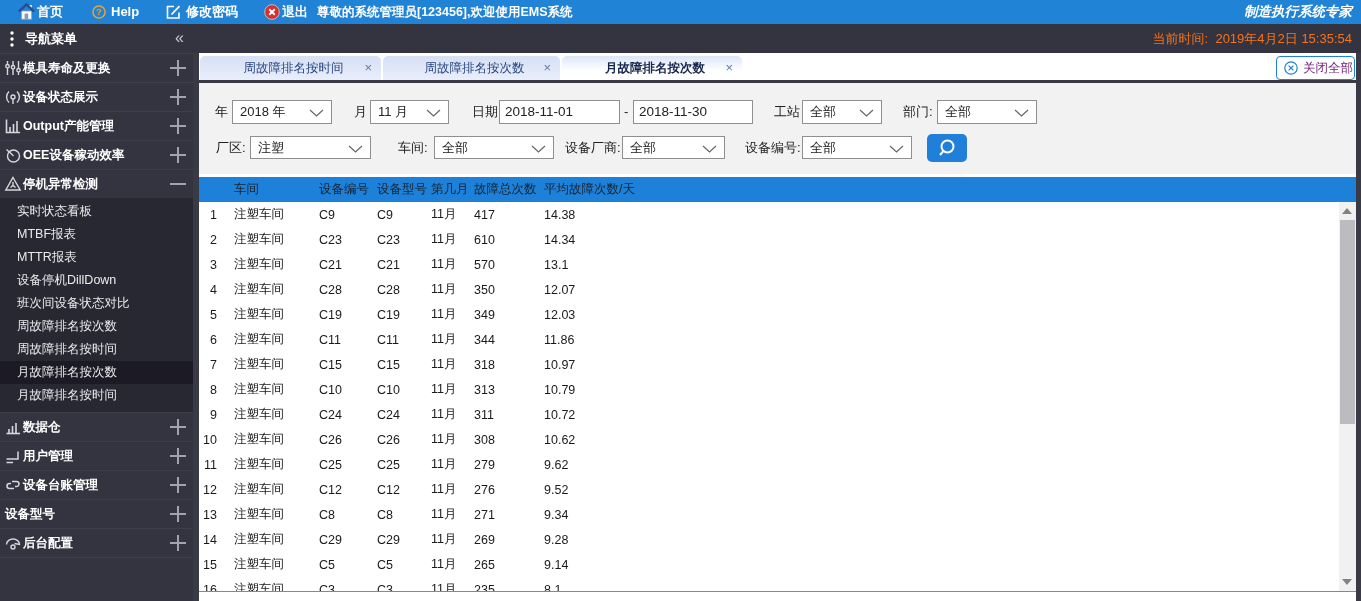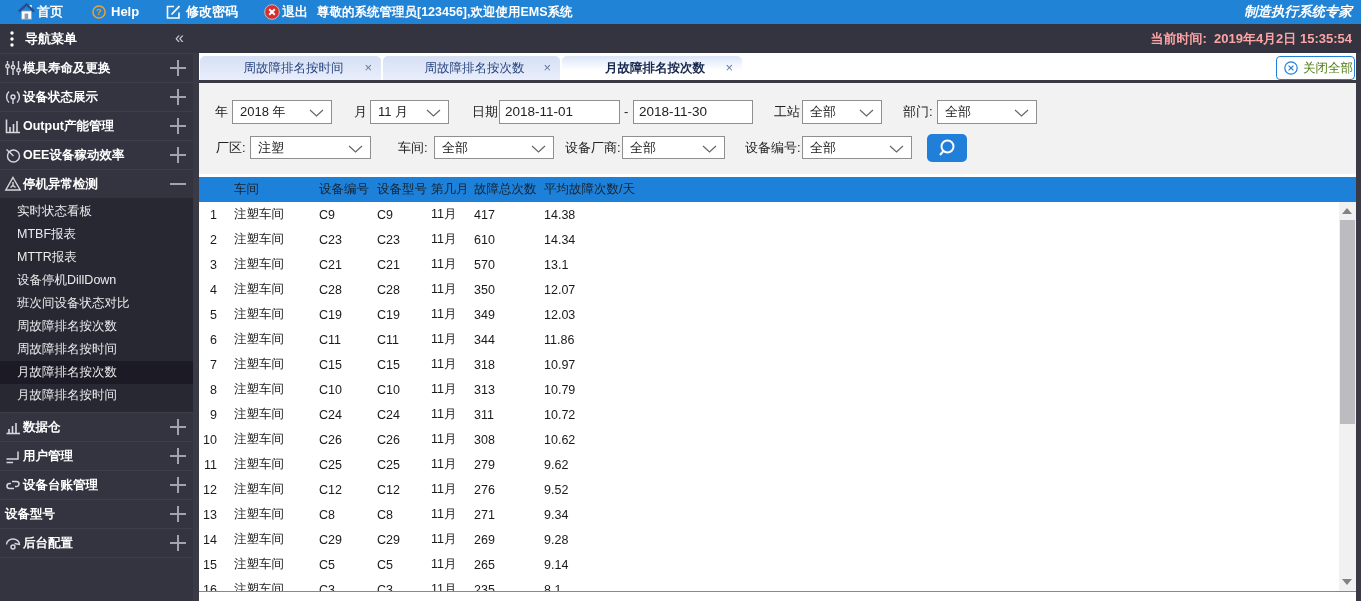--- a/index.html
+++ b/index.html
@@ -5,21 +5,21 @@
 html,body{margin:0;padding:0;}
 body{font-family:"Liberation Sans",sans-serif;}
 .page{position:relative;width:1361px;height:601px;background:#fff;overflow:hidden;}
 .abs{position:absolute;}
 
 .topbar{position:absolute;left:0;top:0;width:1361px;height:24px;background:#2083d6;color:#fff;}
 .topbar .it{position:absolute;top:0;height:24px;line-height:24px;font-size:13px;font-weight:bold;color:#fff;white-space:nowrap;}
 .brand{position:absolute;right:9px;top:0;height:24px;line-height:24px;font-size:13.5px;font-weight:bold;font-style:italic;color:#fff;}
 
 .bar2{position:absolute;left:0;top:24px;width:1361px;height:29px;background:#343340;}
-.time{position:absolute;right:9px;top:0;height:40px;line-height:29px;font-size:13px;font-weight:bold;color:#fca5a5;}
+.time{position:absolute;right:9px;top:0;height:40px;line-height:29px;font-size:13px;font-weight:normal;color:#f97316;}
 .navhead{position:absolute;left:0;top:0;width:193px;height:29px;}
 .navhead .t{position:absolute;left:25px;top:0;line-height:29px;font-size:13px;font-weight:bold;color:#fff;}
 .navhead .laq{position:absolute;left:175px;top:0;line-height:28px;font-size:16px;color:#c8c9d0;}
 
 .sidebar{position:absolute;left:0;top:53px;width:193px;height:548px;background:#343340;}
 .mitem{position:relative;height:28px;border-bottom:1px solid #3e3e4a;}
 .mitem .txt{position:absolute;left:23px;top:0;line-height:28px;font-size:12.5px;font-weight:bold;color:#fff;white-space:nowrap;}
 .mitem .txt2{left:5px;}
 .mitem svg.ic{position:absolute;left:4px;top:5px;}
 .pm{position:absolute;right:7px;top:6px;width:16px;height:16px;}
@@ -28,21 +28,21 @@
 .submenu{background:#282833;padding-top:2px;padding-bottom:5px;border-bottom:1px solid #3e3e4a;}
 .sitem{height:23px;line-height:23px;font-size:12.5px;color:#ebebee;padding-left:17px;white-space:nowrap;}
 .sitem.cur{background:#1c1b25;}
 .sidestrip{position:absolute;left:193px;top:53px;width:6px;height:548px;background:#3a3a46;border-right:1px solid #2b2b35;}
 .rightstrip{position:absolute;left:1356px;top:53px;width:5px;height:548px;background:#3a3a46;}
 
 .content{position:absolute;left:199px;top:53px;width:1157px;height:548px;background:#fff;}
 .tab{position:absolute;top:3px;height:24px;border-radius:5px 5px 0 0;font-size:12.5px;text-align:center;line-height:24px;padding-left:6px;box-sizing:border-box;color:#27447f;background:linear-gradient(#d6e0f4,#e9eefb);}
 .tab .x{position:absolute;right:9px;top:0;font-size:13px;color:#64799f;font-weight:normal;}
 .tab.active{background:linear-gradient(#dbe5f8 0%,#ffffff 60%);color:#16274e;font-weight:bold;}
-.closeall{position:absolute;left:1077px;top:3px;width:77px;height:22px;border:1px solid #1f7fd9;border-radius:4px;background:#fff;font-size:12.5px;color:#4d7c0f;line-height:22px;}
+.closeall{position:absolute;left:1077px;top:3px;width:77px;height:22px;border:1px solid #1f7fd9;border-radius:4px;background:#fff;font-size:12.5px;color:#701a75;line-height:22px;}
 .closeall svg{position:absolute;left:7px;top:4px;}
 .closeall span{position:absolute;left:26px;white-space:nowrap;}
 .darkline{position:absolute;left:0;top:27px;width:1157px;height:3px;background:#3a3a44;}
 .filter{position:absolute;left:0;top:30px;width:1157px;height:91px;background:#f2f2f2;}
 .lb{position:absolute;font-size:13px;color:#222;white-space:nowrap;}
 .lb1{top:17px;height:24px;line-height:24px;}
 .lb2{top:53px;height:23px;line-height:23px;}
 .sel{position:absolute;background:#fff;border:1px solid #8f8f8f;font-size:13px;color:#222;box-sizing:border-box;}
 .sel .v{position:absolute;left:7px;top:0;line-height:22px;white-space:nowrap;}
 .sel svg{position:absolute;right:7px;top:8px;}

